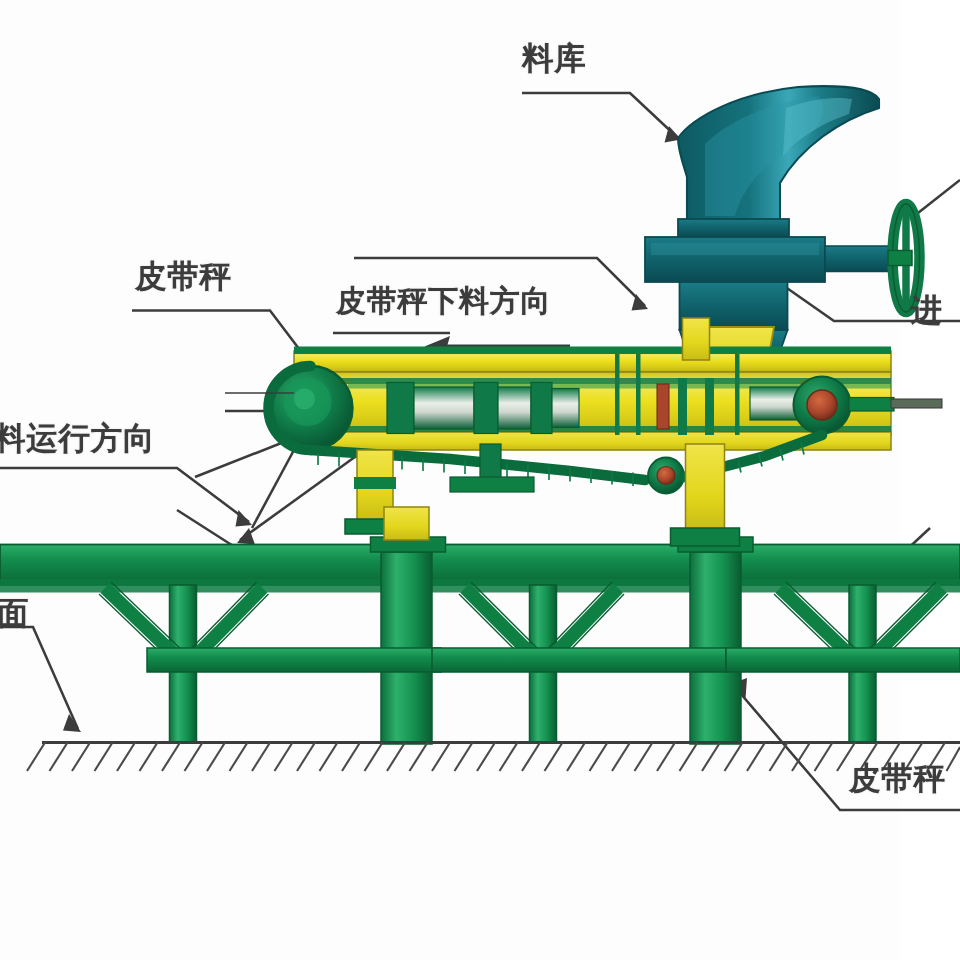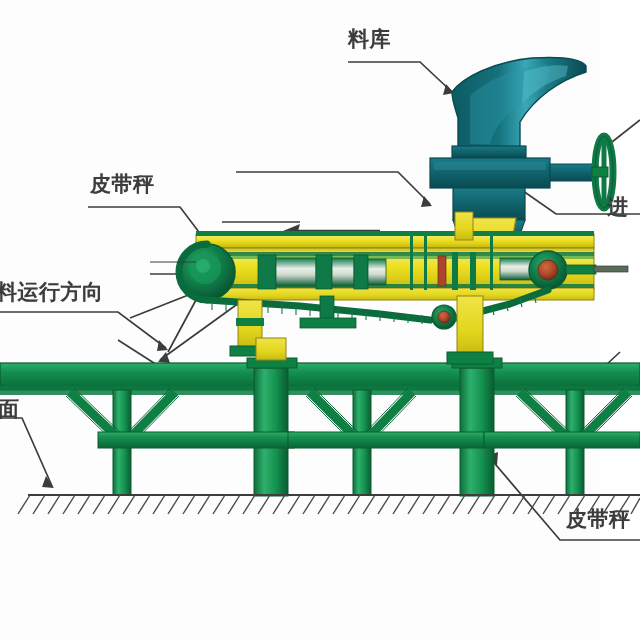--- a/index.html
+++ b/index.html
@@ -360,20 +360,21 @@
 
       <rect x="455" y="212" width="18" height="28" fill="url(#gYellowFlat)" stroke="#8f8410" stroke-width="1"></rect>
     </g>
   </svg>
 
   <div class="lbl" style="left:348px;top:28px;">料库</div>
 
   <div class="lbl" style="left:90px;top:173px;">皮带秤</div>
 
 
+  <div class="lbl lbl-sm" style="left:224px;top:190px;">皮带秤下料方向</div>
 
   <div class="lbl" style="left:-4px;top:281px;">料运行方向</div>
 
   <div class="lbl" style="left:607px;top:196px;">进</div>
 
   <div class="lbl" style="left:-2px;top:398px;">面</div>
 
   <div class="lbl" style="left:566px;top:508px;">皮带秤</div>
 
 </div>

